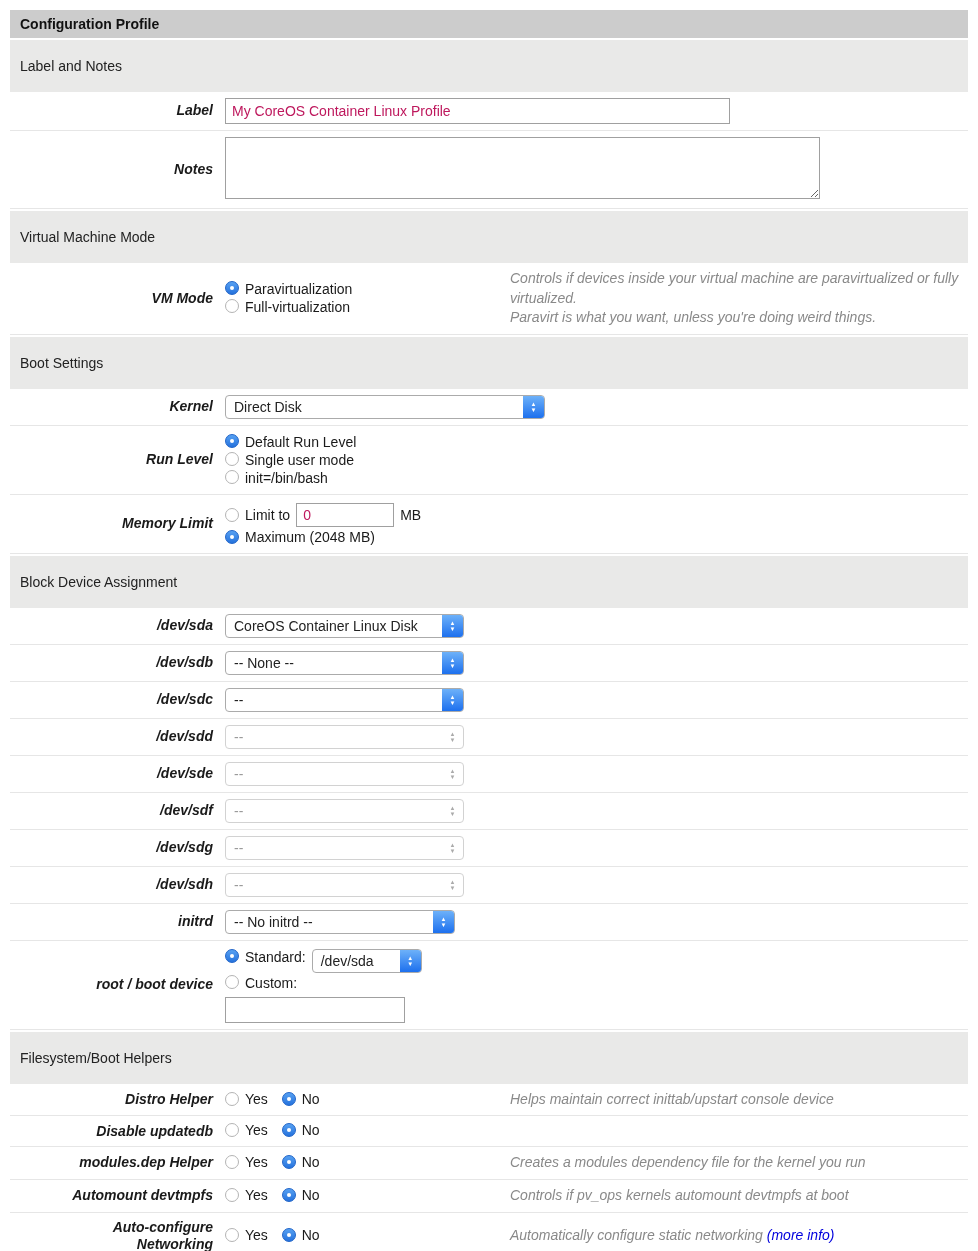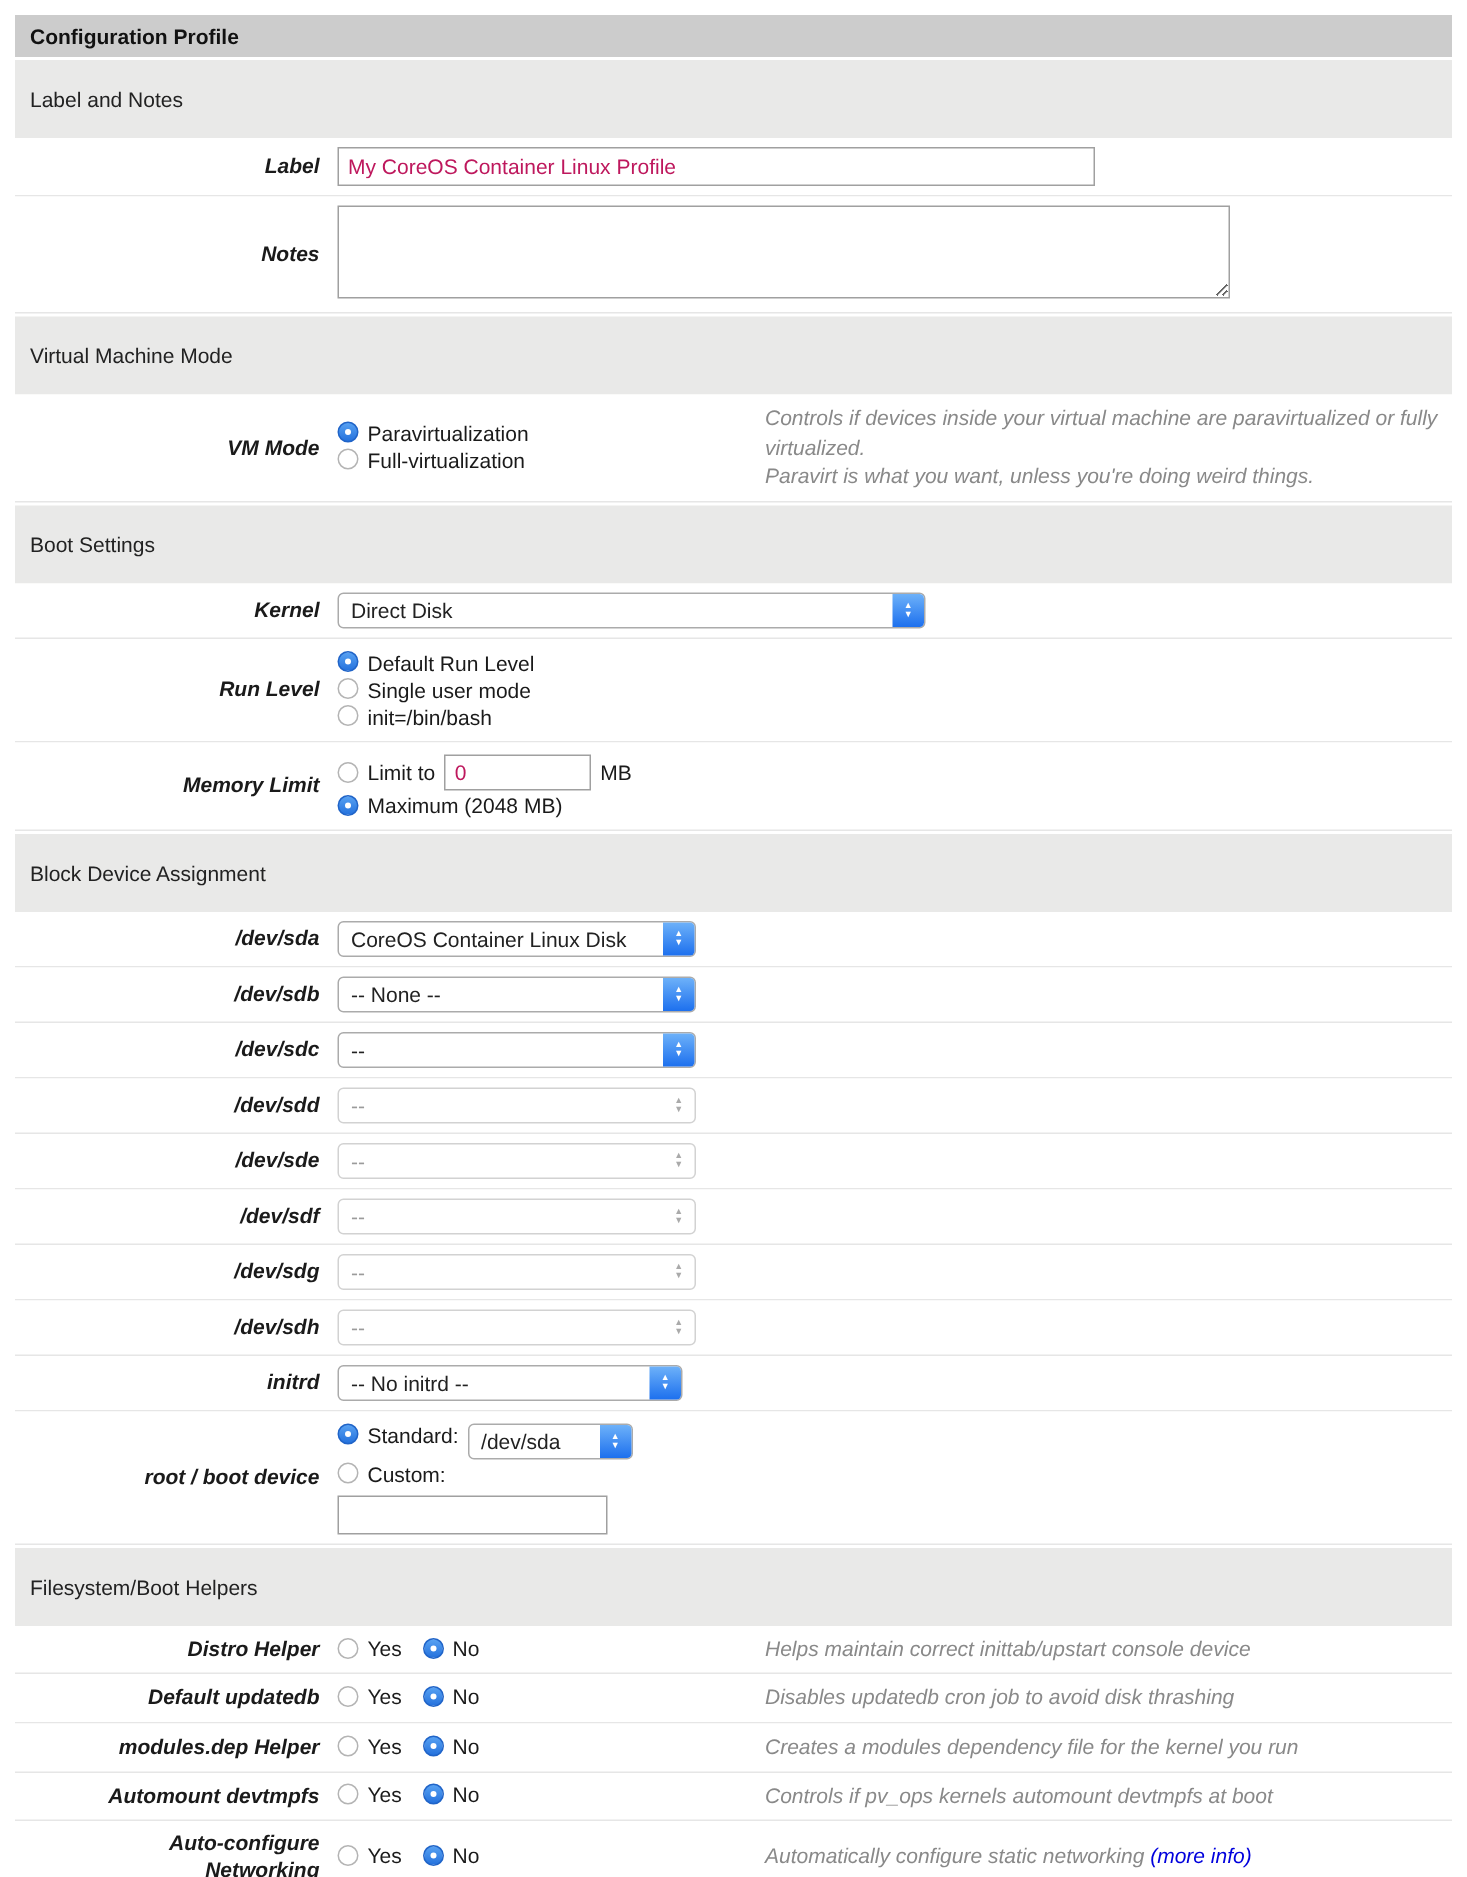--- a/index.html
+++ b/index.html
@@ -100,21 +100,21 @@
     background: linear-gradient(#6db1f9, #1d70ee);
     display: flex; flex-direction: column;
     align-items: center; justify-content: center;
     color: #fff;
     flex-shrink: 0;
   }
   .step .t { font-size: 6px; line-height: 6px; }
   .sel.disabled { border-color: #d2d2d2; }
   .sel.disabled .txt { color: #9b9b9b; }
   .sel.disabled .step { background: none; color: #aaa; }
-  .w-kernel { width: 392px; }
+  .w-kernel { width: 320px; }
   .w-dev    { width: 239px; }
   .w-initrd { width: 230px; }
   .w-root   { width: 110px; margin-left: 6px; }
 
   
   input[type="text"], textarea {
     font-family: "Liberation Sans", "DejaVu Sans", sans-serif;
     font-size: 14px;
     border: 1px solid #a0a0a0;
     padding: 2px 6px;
@@ -385,32 +385,31 @@
       </span>
       <span class="opt-inline">
         <span class="radio on"></span>
         <span>No</span>
       </span>
     </div>
     <div class="help">Helps maintain correct inittab/upstart console device</div>
   </div>
 
   <div class="row">
-    <div class="lbl">Default updatedb</div>
+    <div class="lbl">Disable updatedb</div>
     <div class="ctrl">
       <span class="opt-inline">
         <span class="radio"></span>
         <span>Yes</span>
       </span>
       <span class="opt-inline">
         <span class="radio on"></span>
         <span>No</span>
       </span>
     </div>
-    <div class="help">Disables updatedb cron job to avoid disk thrashing</div>
   </div>
 
   <div class="row">
     <div class="lbl">modules.dep Helper</div>
     <div class="ctrl">
       <span class="opt-inline">
         <span class="radio"></span>
         <span>Yes</span>
       </span>
       <span class="opt-inline">

